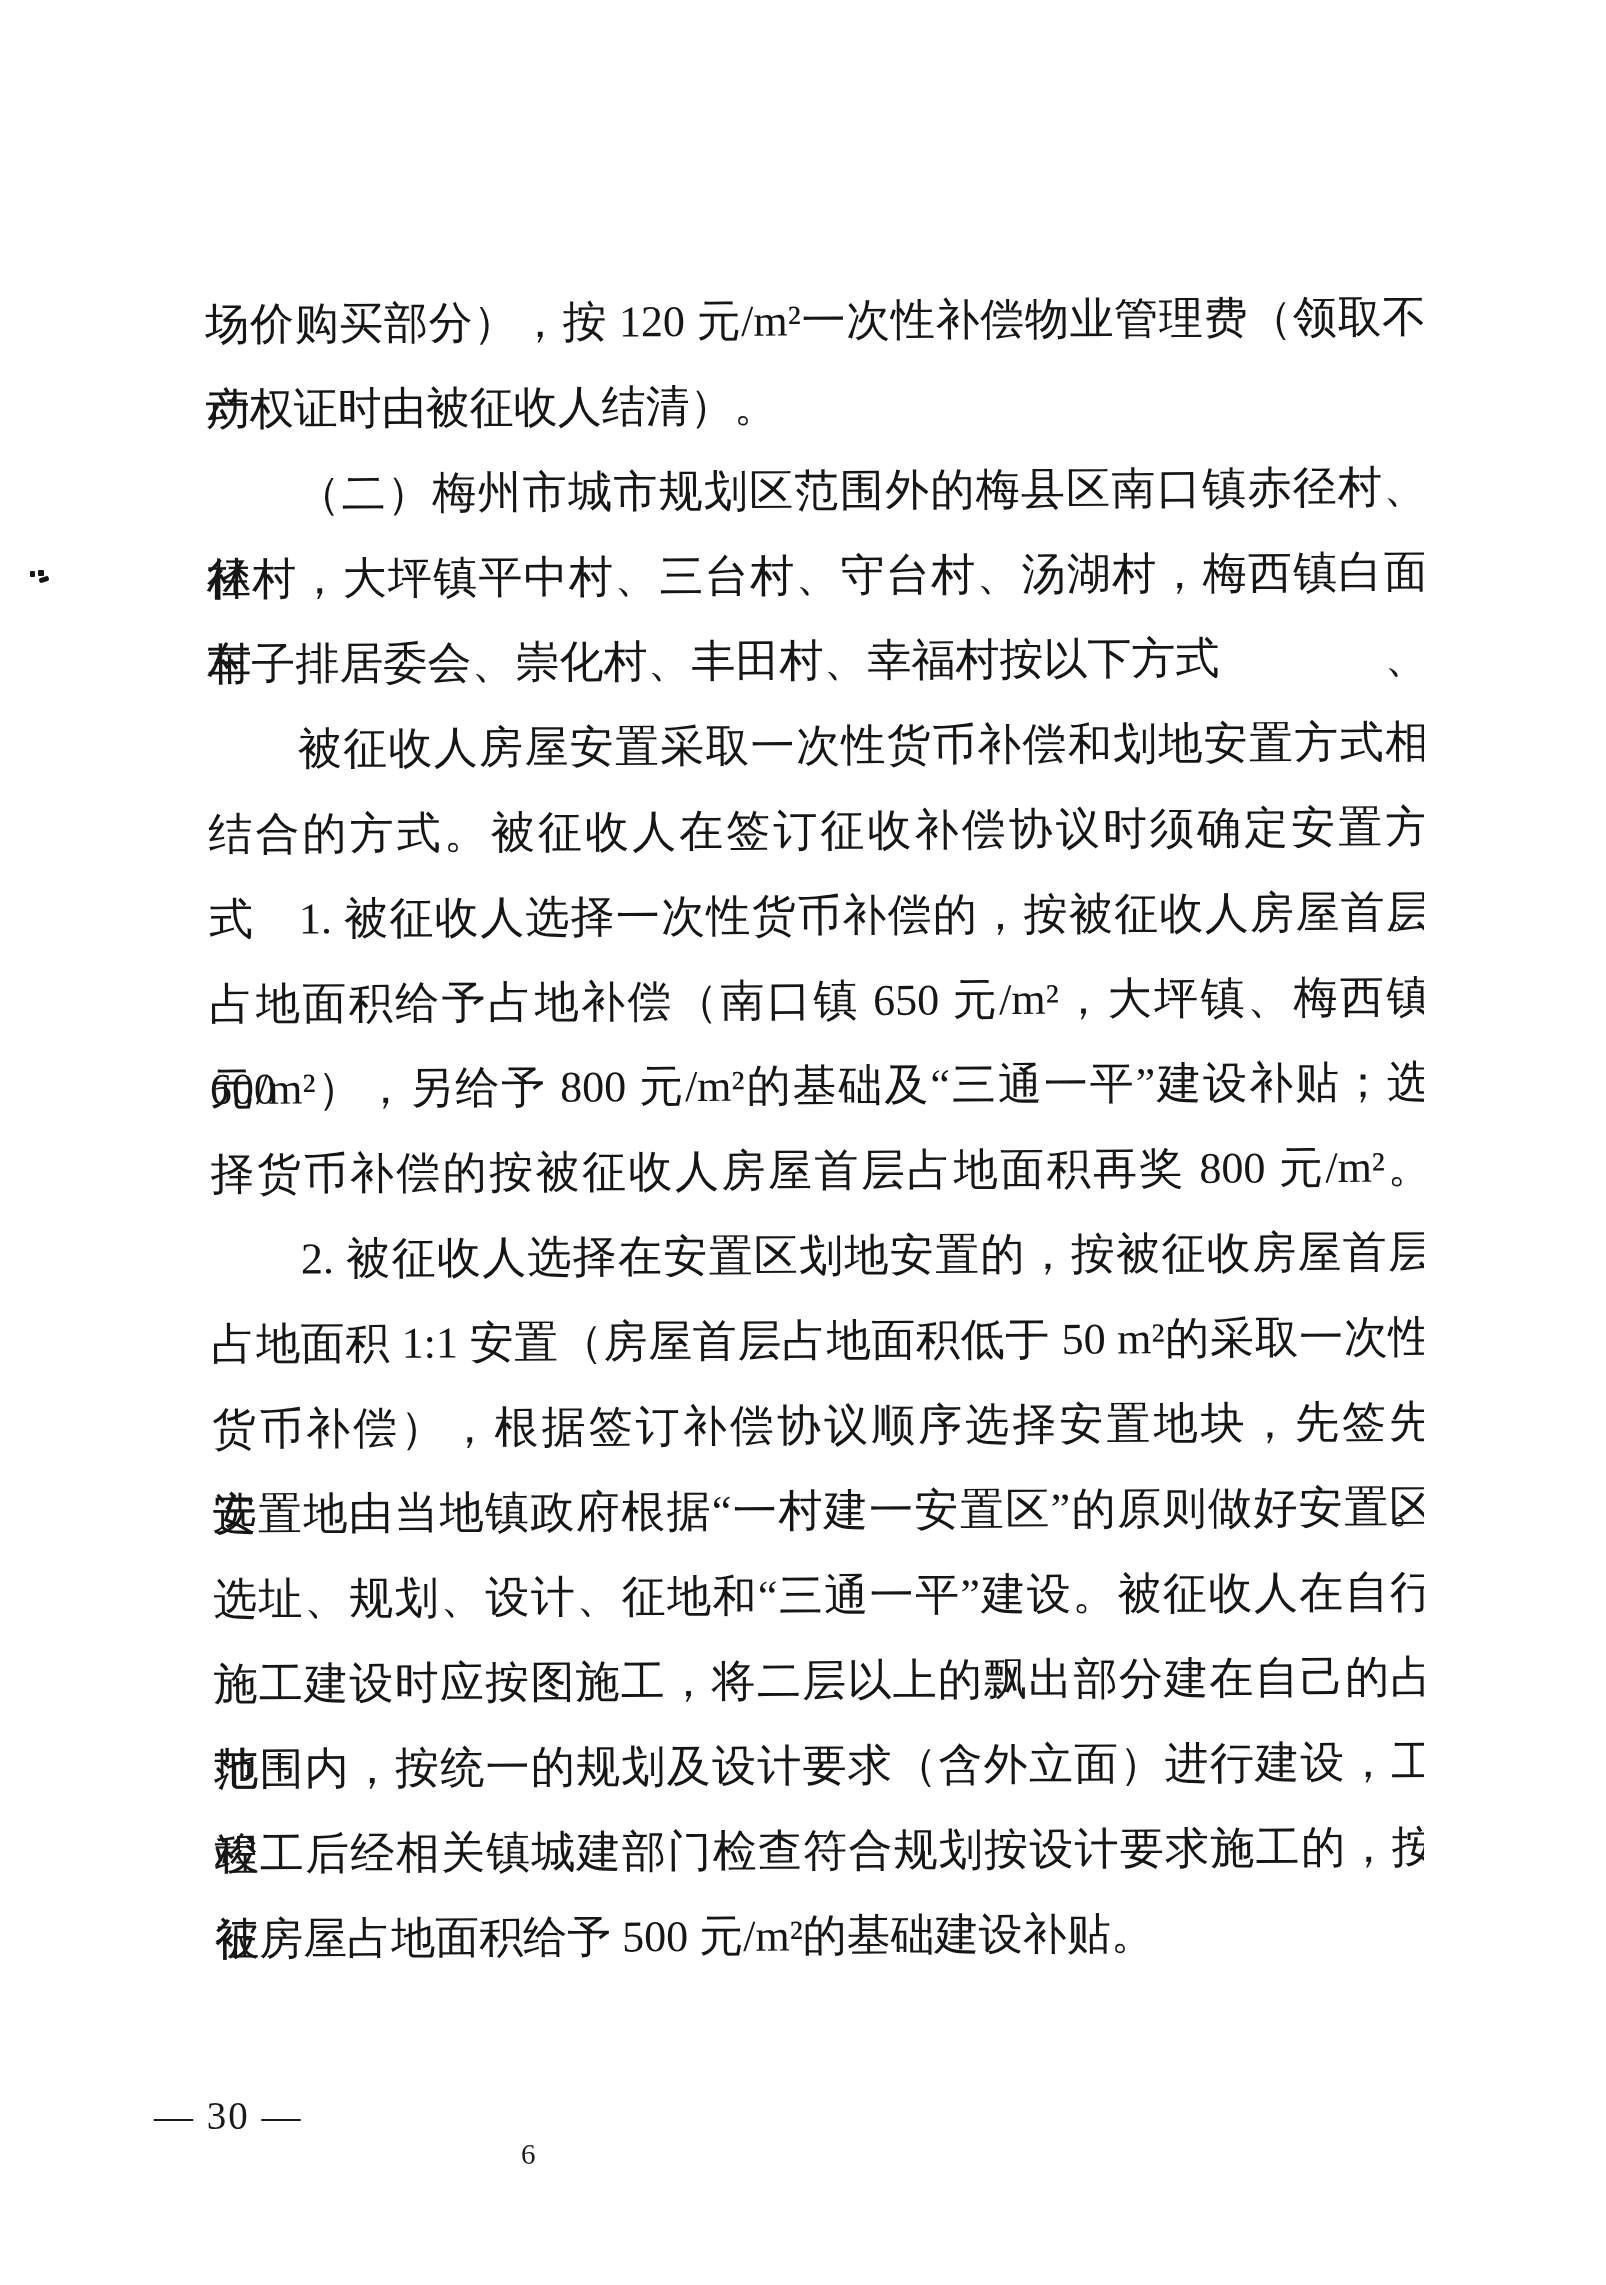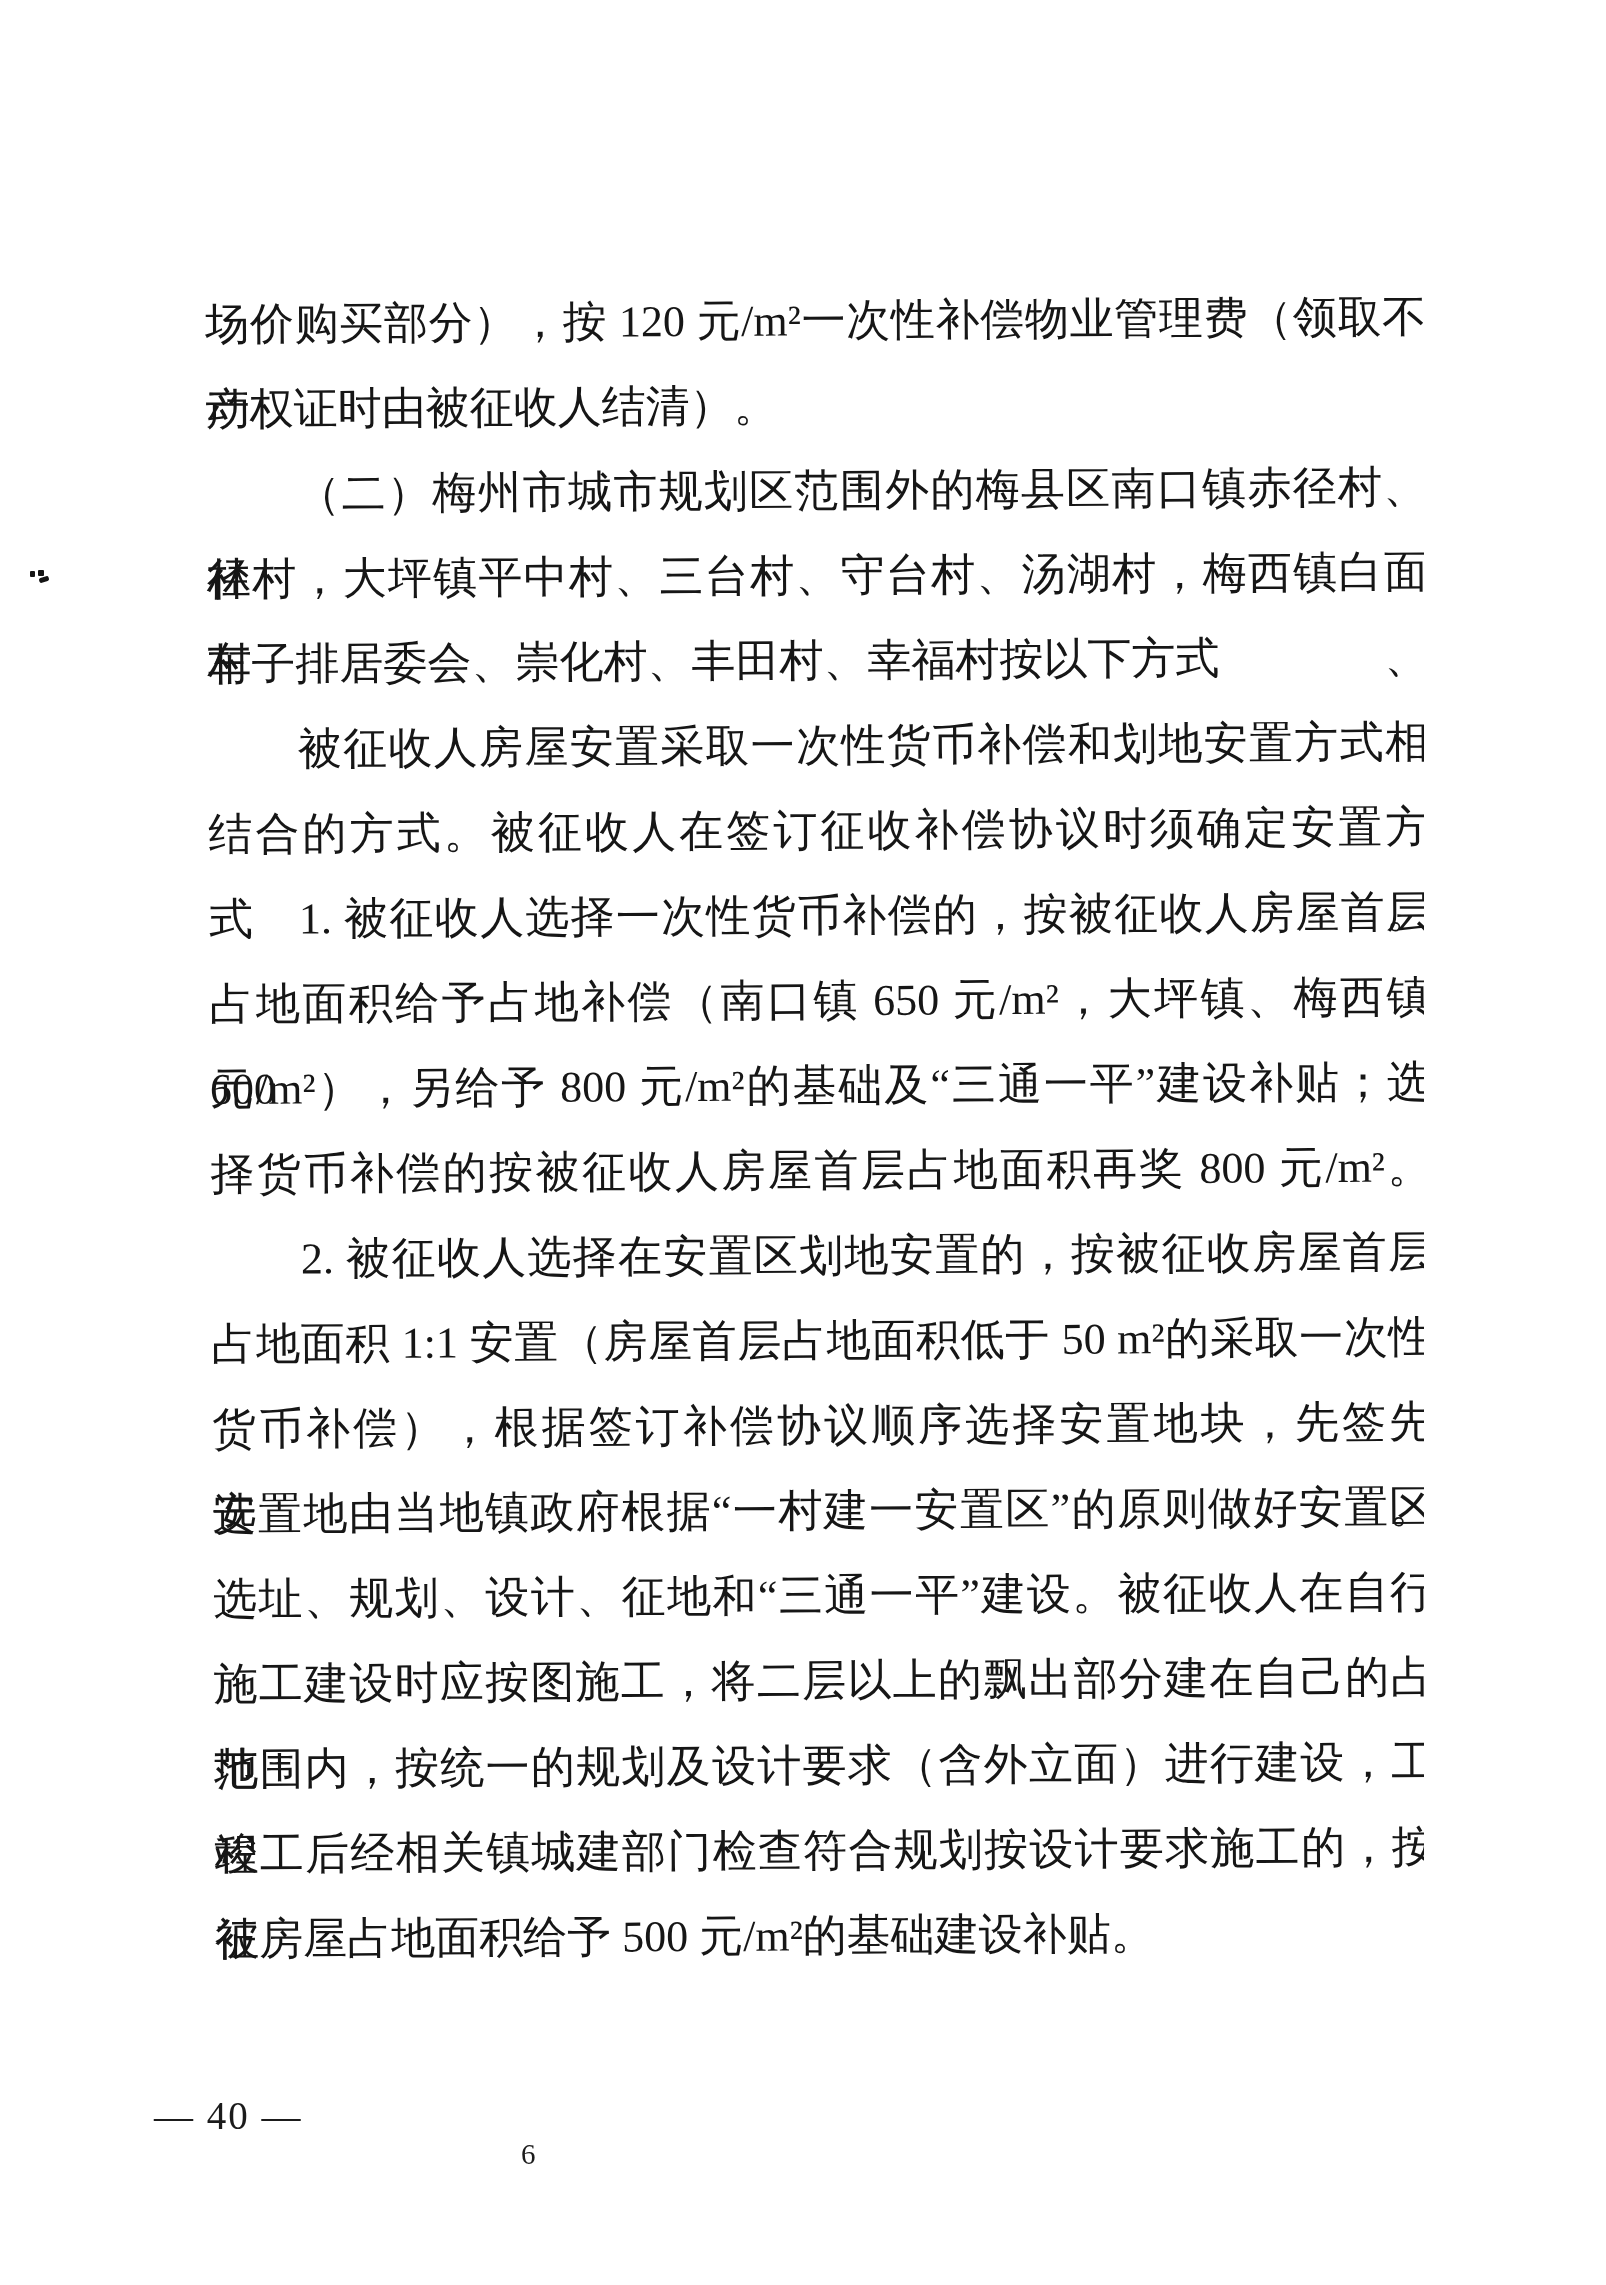--- a/index.html
+++ b/index.html
@@ -94,18 +94,18 @@
       <div class="line short">征房屋占地面积给予 500 元/m²的基础建设补贴。</div>
     </div>
 
   <span class="artifact a1a"></span>
   <span class="artifact a1b"></span>
   <span class="artifact a1c"></span>
   <span class="artifact a2"></span>
   <span class="artifact a3"></span>
   <span class="artifact a4"></span>
 
-  <div class="footer-page-number">— 40 —</div>
+  <div class="footer-page-number">— 30 —</div>
 
   <div class="footer-sheet-number">6</div>
 
 </div>
 
 
 </body></html>

